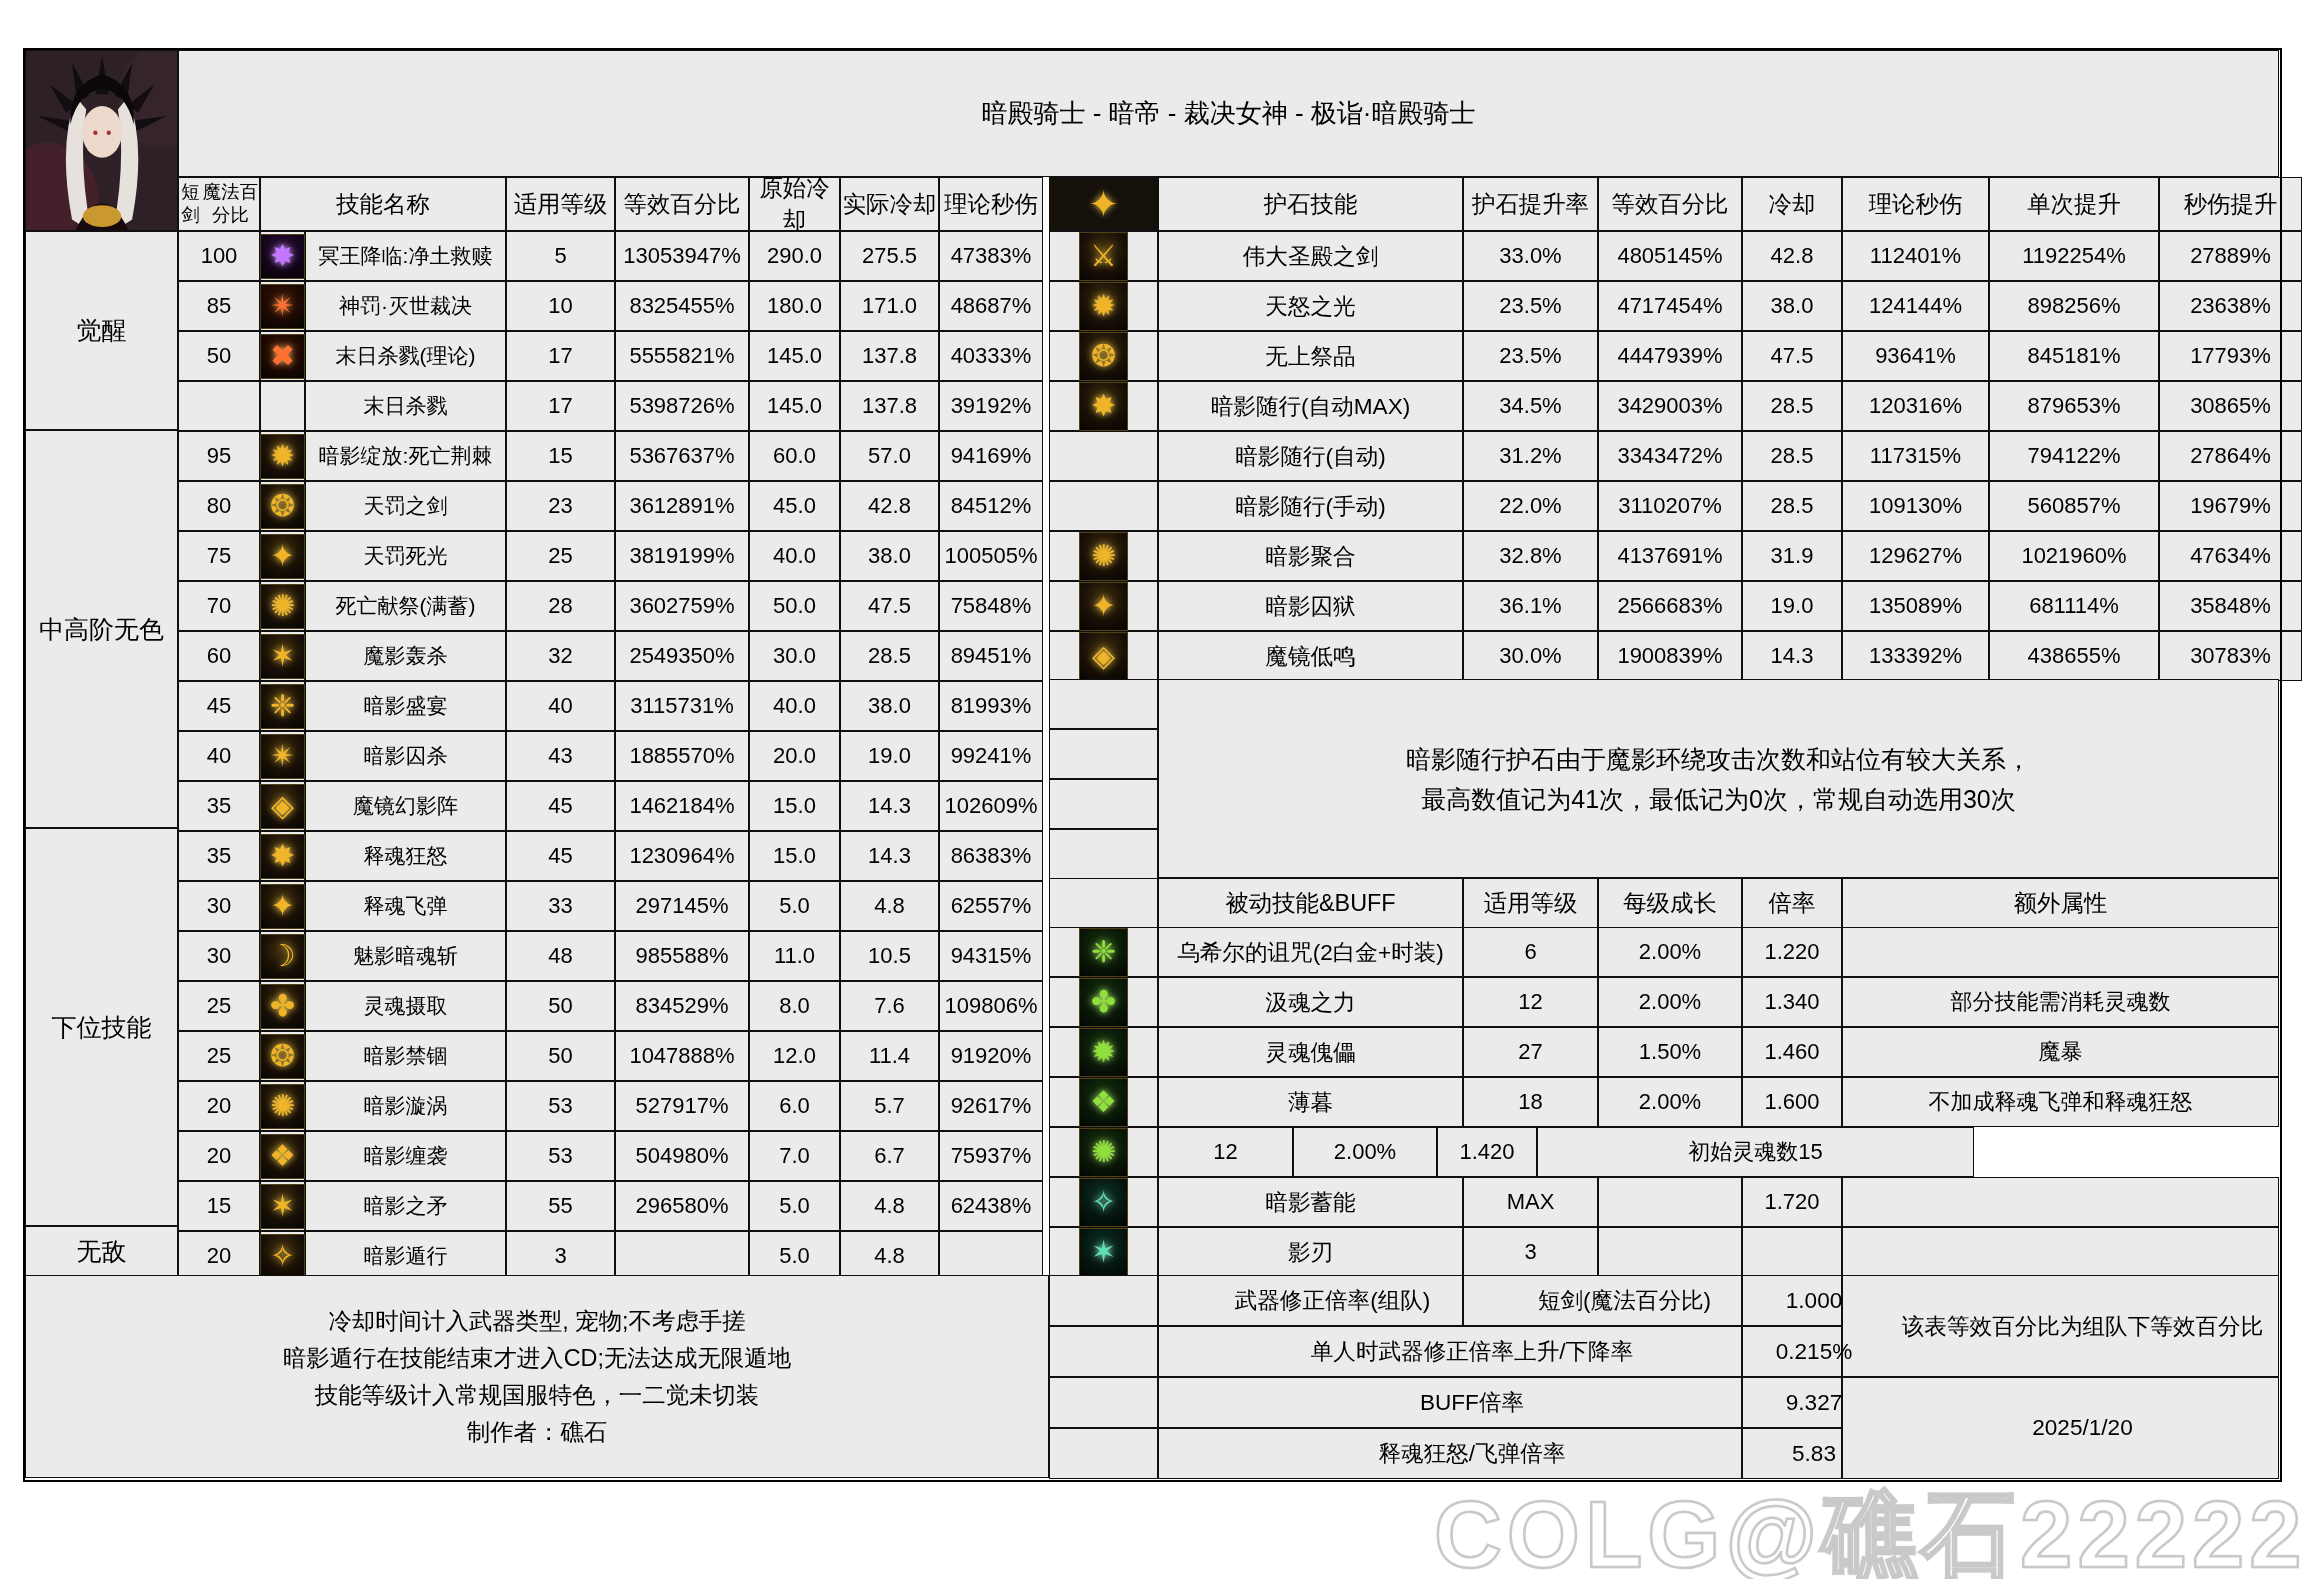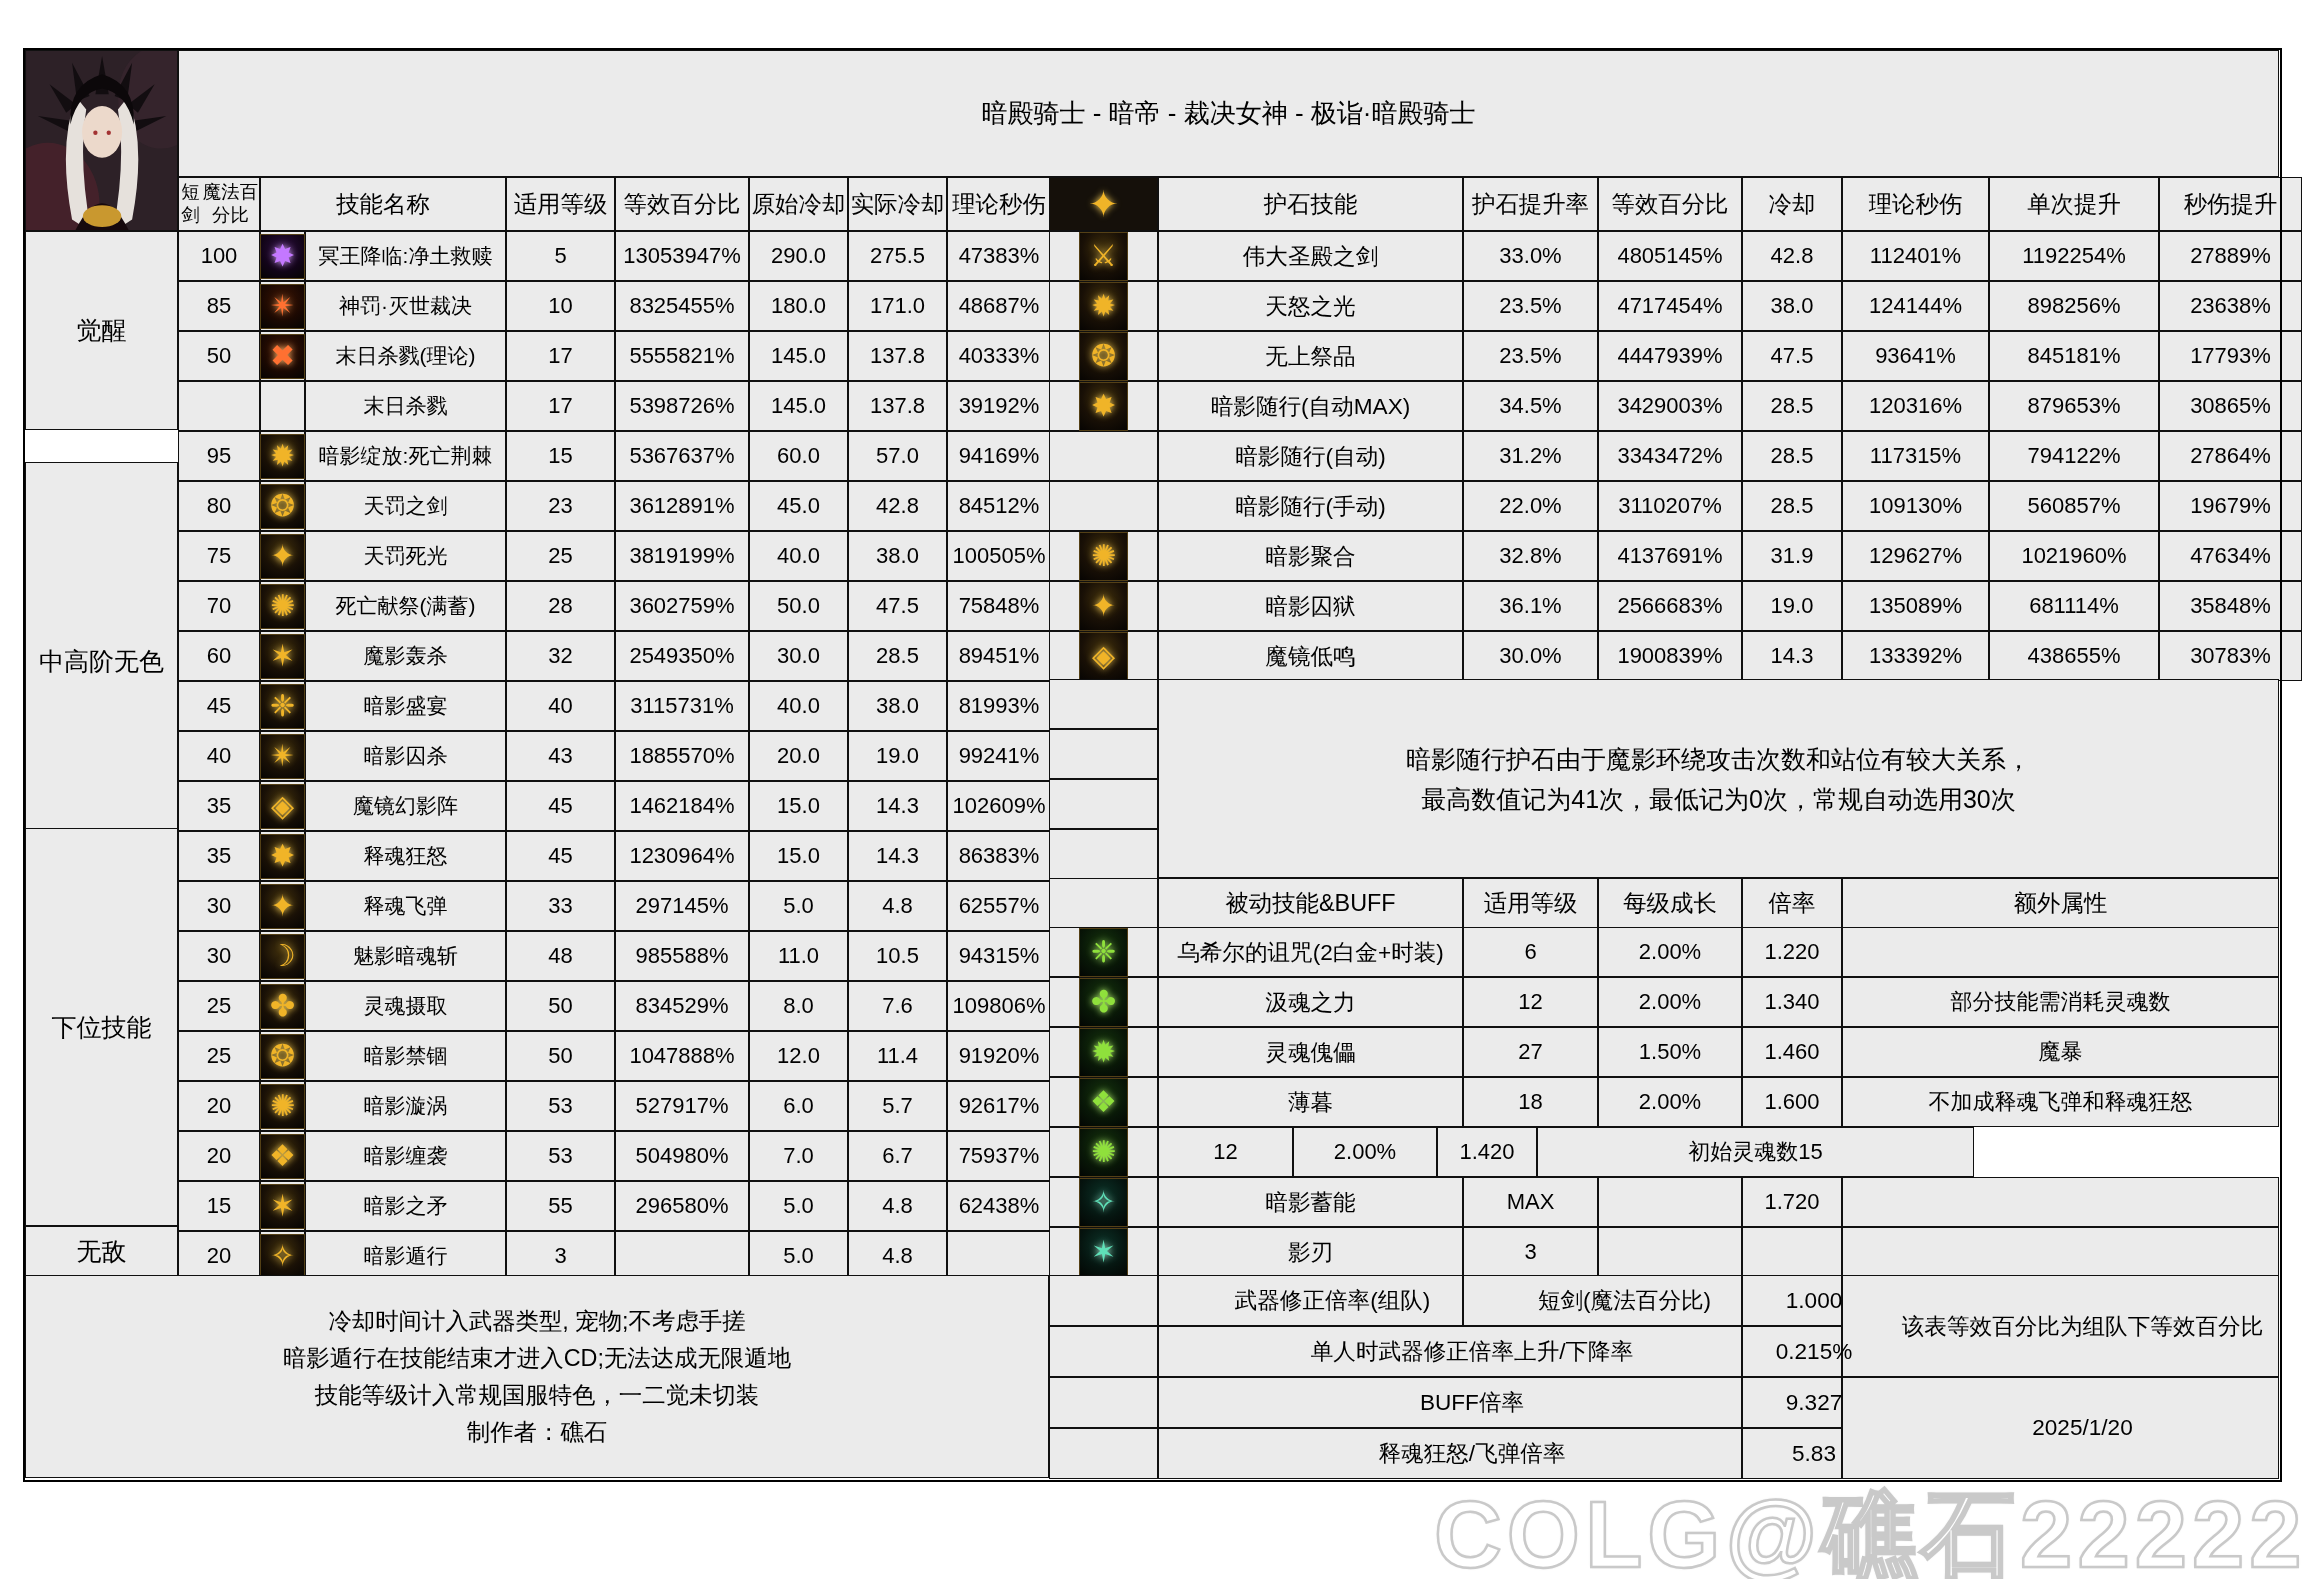--- a/index.html
+++ b/index.html
@@ -8,21 +8,21 @@
     font-family:"Liberation Sans","DejaVu Sans",sans-serif;color:#000;
     overflow:hidden;
   }
   .abs{position:absolute;box-sizing:border-box;}
   .cell{display:flex;align-items:center;justify-content:center;border:0.8px solid #101010;
         background:#ebebeb;box-sizing:border-box;flex:none;text-align:center;font-size:22px;}
   .trow{display:flex;height:50px;}
   .spacer{border:none;background:transparent;}
   
   .cl-sp{width:153px}.cl-pct{width:82px}.cl-ic{width:45px}.cl-nm{width:201px;font-size:21px}
-  .cl-lv{width:109px}.cl-eq{width:134px}.cl-c0{width:99px}.cl-c1{width:99px}.cl-dp{width:104px}
+  .cl-lv{width:109px}.cl-eq{width:134px}.cl-c0{width:91px}.cl-c1{width:99px}.cl-dp{width:104px}
   .cl-nmh{width:246px}
   
   .cr-ic{width:109px}.cr-nm{width:305px;font-size:22.6px}.cr-rt{width:135px}.cr-eq{width:144px}
   .cr-cd{width:100px}.cr-dp{width:147px}.cr-sg{width:170px}.cr-up{width:143px}
   
   .cp-lv{width:135px}.cp-gr{width:144px}.cp-rt{width:100px}.cp-ex{width:437px;font-size:22px}
   .hdr{font-size:23.4px;}
   .hdr2{display:flex;flex-direction:row;justify-content:center;line-height:22.6px;font-size:18.4px;}
   
   .sicon{display:flex;align-items:center;justify-content:center;width:43px;height:43px;flex:none;
@@ -462,21 +462,21 @@
       <div class="cell cl-nm">暗影遁行</div>
       <div class="cell cl-lv">3</div>
       <div class="cell cl-eq"></div>
       <div class="cell cl-c0">5.0</div>
       <div class="cell cl-c1">4.8</div>
       <div class="cell cl-dp"></div>
     </div>
   </div>
 
 <div class="group" style="top:231px;height:199px;">觉醒</div>
-<div class="group" style="top:430px;height:398px;margin-top:32px;">中高阶无色</div>
+<div class="group" style="top:430px;height:398px;">中高阶无色</div>
 <div class="group" style="top:828px;height:398px;">下位技能</div>
 <div class="group" style="top:1226px;height:50px;">无敌</div>
 
 <div class="abs" style="left:1049px;top:231px;">
 
     <div class="trow">
       <div class="cell cr-ic">
         <span class="sicon gold">
           <i>⚔</i>
         </span>

